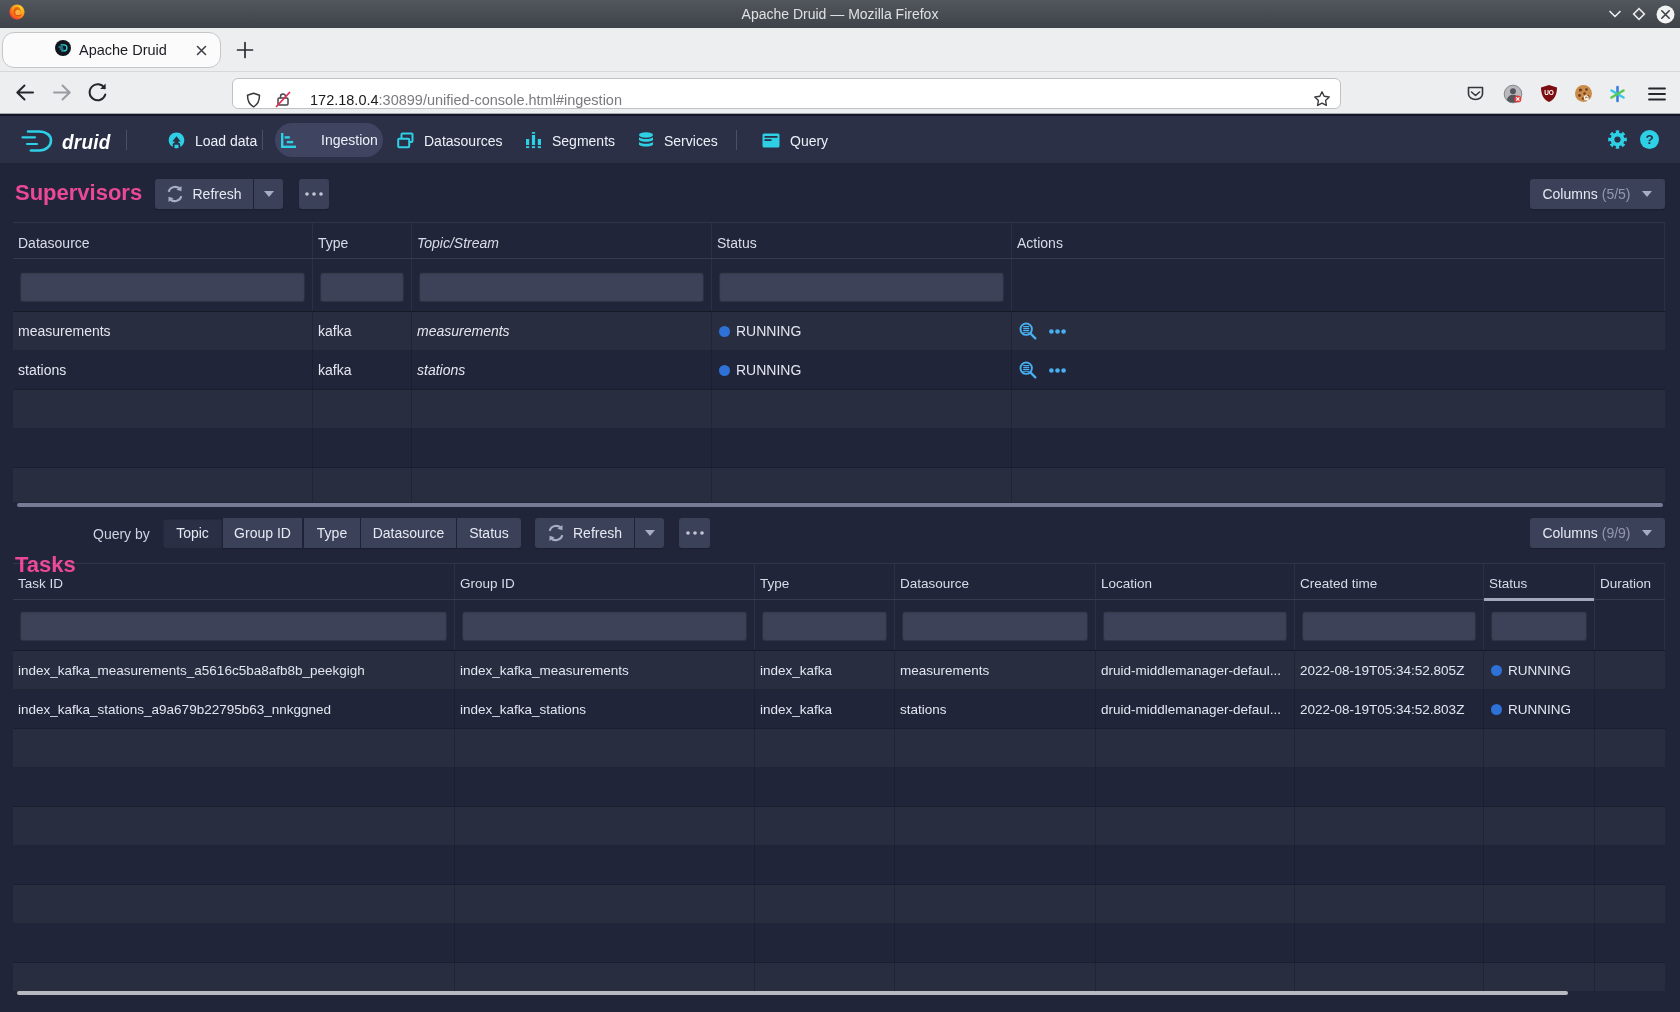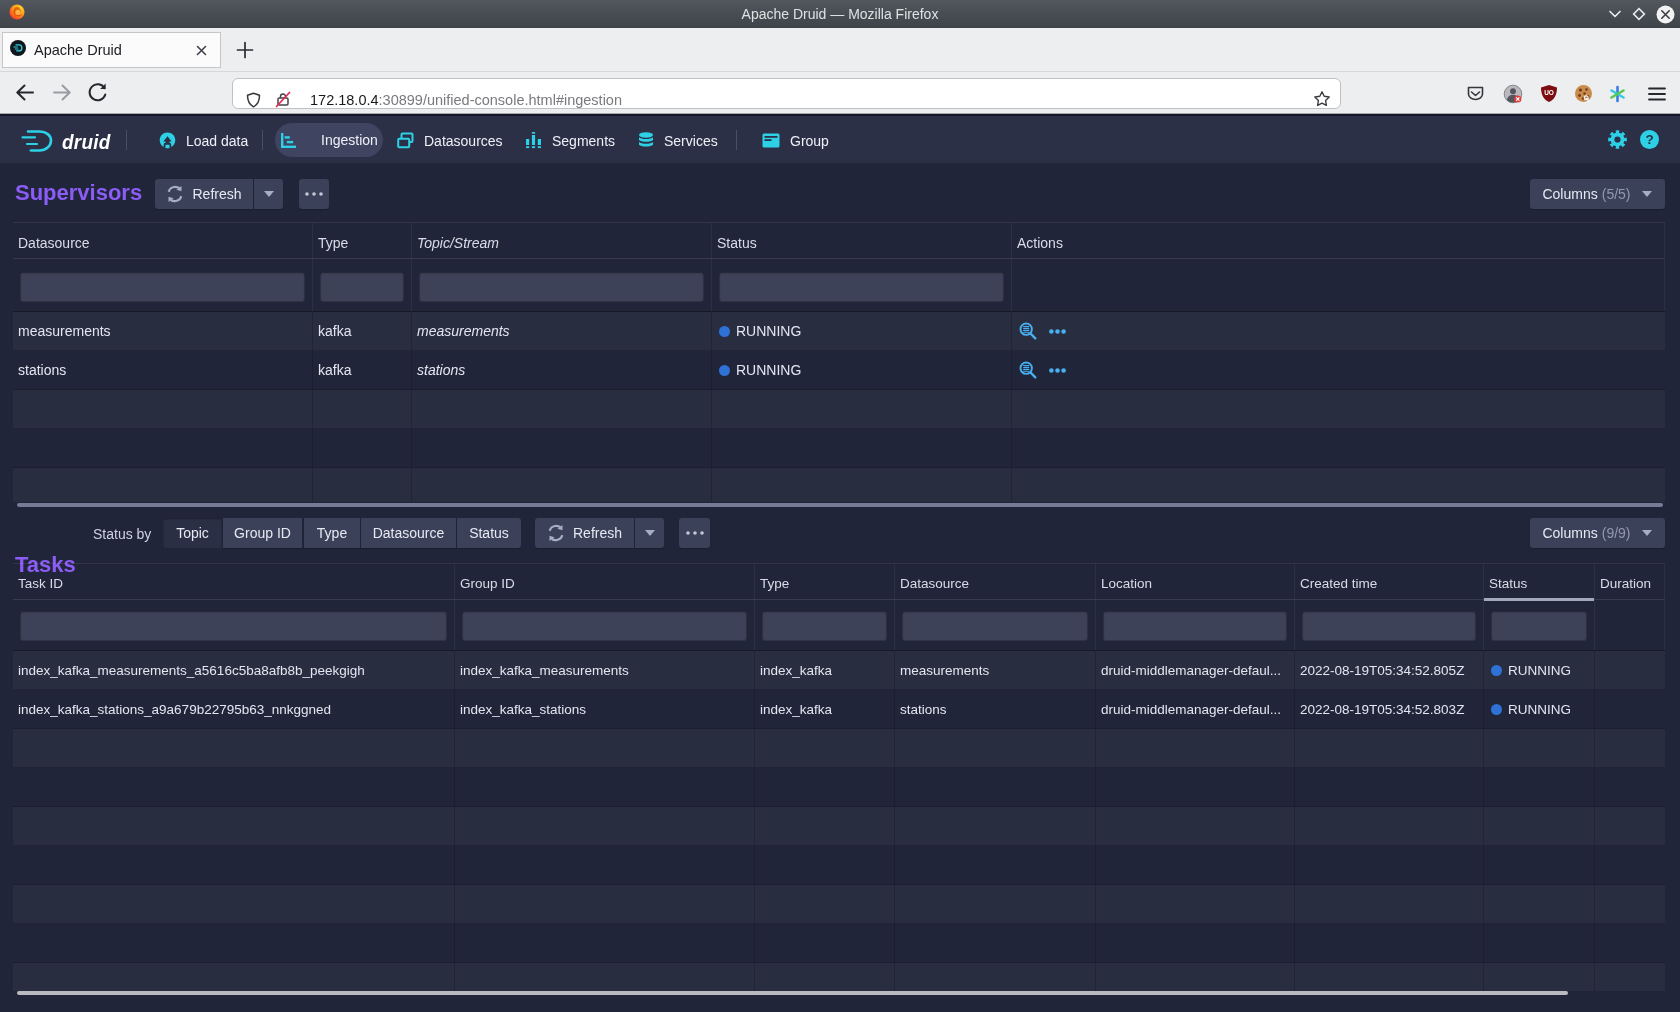--- a/index.html
+++ b/index.html
@@ -9,21 +9,21 @@
 
 .titlebar { position:absolute; left:0; top:0; width:1680px; height:28px;
   background:linear-gradient(#51575d,#3e4349); }
 .titlebar .title { position:absolute; left:0; right:0; top:0; height:28px;
   line-height:28px; text-align:center; color:#dfe0e2; font-size:14px; }
 .winbtns { position:absolute; right:5px; top:0; height:28px; display:flex; align-items:center; gap:10px; }
 .fxlogo { position:absolute; left:9px; top:4px; }
 
 .tabbar { position:absolute; left:0; top:28px; width:1680px; height:43px; background:#eceef0; }
 .tab { position:absolute; left:2px; top:4px; width:219px; height:36px; background:#fbfbfc;
-  border:1px solid #c4c6c8; border-radius:0; display:flex; align-items:center; }
+  border:1px solid #c4c6c8; border-radius:12px; display:flex; align-items:center;padding-left:45px; }
 .tab .flabel { font-size:14.5px; color:#1c1b22; margin-left:8px; }
 .tab .tclose { position:absolute; right:10px; top:9px; }
 .newtab { position:absolute; left:232px; top:9px; width:26px; height:26px; }
 
 .toolbar { position:absolute; left:0; top:71px; width:1680px; height:43px; background:#eceef0;
   border-top:1px solid #d6d8da; border-bottom:1px solid #a7a9ab; }
 .urlbar { position:absolute; left:232px; top:6px; width:1109px; height:31px; background:#ffffff;
   border:1px solid #bfc1c3; border-radius:6px; display:flex; align-items:flex-end; }
 .urltext { font-size:14.5px; color:#1a1a1e; margin-left:19px; white-space:nowrap; }
 .urltext .dim { color:#7a7a7e; }
@@ -34,21 +34,21 @@
 .app { position:absolute; left:0; top:114px; width:1680px; height:898px; background:#212539; }
 .dheader { position:absolute; left:0; top:0; width:1680px; height:49px; background:#2b3046;
   border-top:2px solid #14172a; }
 .navitem { position:absolute; top:0; height:49px; display:flex; align-items:center; gap:10px;
   color:#eef0f8; font-size:14px; }
 .navdiv { position:absolute; top:14px; width:1px; height:20px; background:#4a4f68; }
 .pill { position:absolute; left:275px; top:7px; width:108px; height:34px; background:#3f4461;
   border-radius:17px; display:flex; align-items:center; justify-content:center; gap:24px;
   color:#eef0f8; font-size:14px; }
 
-.sectitle { position:absolute; color:#8b5cf6; font-size:22px; font-weight:bold; }
+.sectitle { position:absolute; color:#ec4899; font-size:22px; font-weight:bold; }
 
 .btn { position:absolute; background:#3c415a; border-radius:3px; height:30px;
   display:flex; align-items:center; justify-content:center; color:#e6e9f2; font-size:14px;
   box-shadow:0 1px 1px rgba(0,0,0,0.2); }
 .btn .dim { color:#9298ad; margin-left:4px; }
 .btn.dark { background:#2a2f45; box-shadow:inset 0 1px 2px rgba(0,0,0,0.35); }
 
 .grouplabel { position:absolute; color:#ced3e2; font-size:14px; }
 
 
@@ -231,21 +231,21 @@
         <g fill="none" stroke="#2ed0e6" stroke-linecap="round">
           <path d="M7 4.5 H18 C25.5 4.5 30 8.5 30 13.5 C30 19 25 23.5 18.5 23.5 H11" stroke-width="2.6"></path>
           <path d="M1.5 10.3 H14" stroke-width="2.2"></path>
           <path d="M6 17 H16" stroke-width="2.2"></path>
           <path d="M9.5 23.5 H10.2" stroke-width="2.2"></path>
         </g>
         <text x="41" y="22" font-size="21" font-family="Liberation Sans" font-style="italic" font-weight="bold" fill="#ffffff" transform="scale(0.9 1)" transform-origin="41 0" letter-spacing="0.3">druid</text>
       </svg>
     </div>
     <div class="navdiv" style="left:126px;"></div>
-    <div class="navitem" style="left:159px;">
+    <div class="navitem" style="left:168px;">
       <svg width="17" height="17" viewBox="0 0 17 17">
           <path d="M8.5 0.6 C4.1 0.6 0.7 4.0 0.7 8.3 C0.7 11.2 2.3 13.7 4.7 15.1 L4.7 12.2 a1.3 1.3 0 0 1 1.3 -1.3 H6.5 L6.5 9.6 L4.3 9.6 L8.5 4.2 L12.7 9.6 L10.5 9.6 L10.5 10.9 H10.8 a1.3 1.3 0 0 1 1.3 1.3 L12.3 15.1 C14.7 13.7 16.3 11.2 16.3 8.3 C16.3 4.0 12.9 0.6 8.5 0.6 Z M6.5 16.1 a8.2 8.2 0 0 0 4.0 0 L10.5 12.8 H6.5 Z" fill="#2ed0e6"></path>
         </svg>
       <span>Load data</span>
     </div>
     <div class="navdiv" style="left:262px;"></div>
     <div class="pill">
       <svg width="17" height="17" viewBox="0 0 17 17">
           <g fill="#2ed0e6">
             <rect x="1" y="1" width="2.4" height="15"></rect>
@@ -289,21 +289,21 @@
         </svg>
       <span>Services</span>
     </div>
     <div class="navdiv" style="left:736px;"></div>
     <div class="navitem" style="left:762px;">
       <svg width="18" height="17" viewBox="0 0 18 17">
           <rect x="0.5" y="1.5" width="17" height="14" rx="1.5" fill="#2ed0e6"></rect>
           <rect x="2.5" y="4" width="13" height="1.8" fill="#2b3046"></rect>
           <rect x="2.5" y="7.2" width="7" height="1.8" fill="#2b3046"></rect>
         </svg>
-      <span>Group</span>
+      <span>Query</span>
     </div>
     <div style="position:absolute; left:1609px; top:131px;"></div>
     <div style="position:absolute; left:1608px; top:14px;">
       <svg width="19" height="19" viewBox="0 0 19 19">
           <path d="M 18.60 7.57 A 9.3 9.3 0 0 1 18.60 11.43 L 16.25 10.94 A 6.9 6.9 0 0 1 15.29 13.26 L 17.30 14.57 A 9.3 9.3 0 0 1 14.57 17.30 L 13.25 15.29 A 6.9 6.9 0 0 1 10.93 16.25 L 11.43 18.60 A 9.3 9.3 0 0 1 7.57 18.60 L 8.06 16.25 A 6.9 6.9 0 0 1 5.74 15.29 L 4.43 17.30 A 9.3 9.3 0 0 1 1.70 14.57 L 3.71 13.25 A 6.9 6.9 0 0 1 2.75 10.93 L 0.40 11.43 A 9.3 9.3 0 0 1 0.40 7.57 L 2.75 8.06 A 6.9 6.9 0 0 1 3.71 5.74 L 1.70 4.43 A 9.3 9.3 0 0 1 4.43 1.70 L 5.75 3.71 A 6.9 6.9 0 0 1 8.07 2.75 L 7.57 0.40 A 9.3 9.3 0 0 1 11.43 0.40 L 10.94 2.75 A 6.9 6.9 0 0 1 13.26 3.71 L 14.57 1.70 A 9.3 9.3 0 0 1 17.30 4.43 L 15.29 5.75 A 6.9 6.9 0 0 1 16.25 8.07 Z" fill="#2ed0e6" fill-rule="evenodd"></path>
           <circle cx="9.5" cy="9.5" r="3.1" fill="#2b3046"></circle>
         </svg>
     </div>
     <div style="position:absolute; left:1640px; top:14px;">
       <svg width="19" height="19" viewBox="0 0 19 19">
@@ -439,21 +439,21 @@
           <div class="cell s2"></div>
           <div class="cell s3"></div>
           <div class="cell s4"></div>
           <div class="cell s5"></div>
         </div>
     </div>
   </div>
   <div class="hscroll" style="left:17px; top:389px; width:1646px; background:#767c95;"></div>
 
   <div class="sectitle" style="left:15px; top:406px;margin-top:32px;">Tasks</div>
-  <div class="grouplabel" style="left:93px; top:412px;">Status by</div>
+  <div class="grouplabel" style="left:93px; top:412px;">Query by</div>
   <div class="btn dark" style="left:163px; top:404px; width:59px; border-radius:3px 0 0 3px;">Topic</div>
   <div class="btn" style="left:223px; top:404px; width:79px; border-radius:0;">Group ID</div>
   <div class="btn" style="left:304px; top:404px; width:56px; border-radius:0;">Type</div>
   <div class="btn" style="left:361px; top:404px; width:95px; border-radius:0;">Datasource</div>
   <div class="btn" style="left:457px; top:404px; width:64px; border-radius:0 3px 3px 0;">Status</div>
   <div class="btn" style="left:535px; top:404px; width:99px; border-radius:3px 0 0 3px;" id="trefresh">
     <svg width="18" height="18" viewBox="0 0 16 16" style="margin-right:8px;">
         <g fill="none" stroke="#a7adc2" stroke-width="1.9">
           <path d="M2.4 6.1 A6 6 0 0 1 12.9 4.0"></path>
           <path d="M13.6 9.9 A6 6 0 0 1 3.1 12.0"></path>

